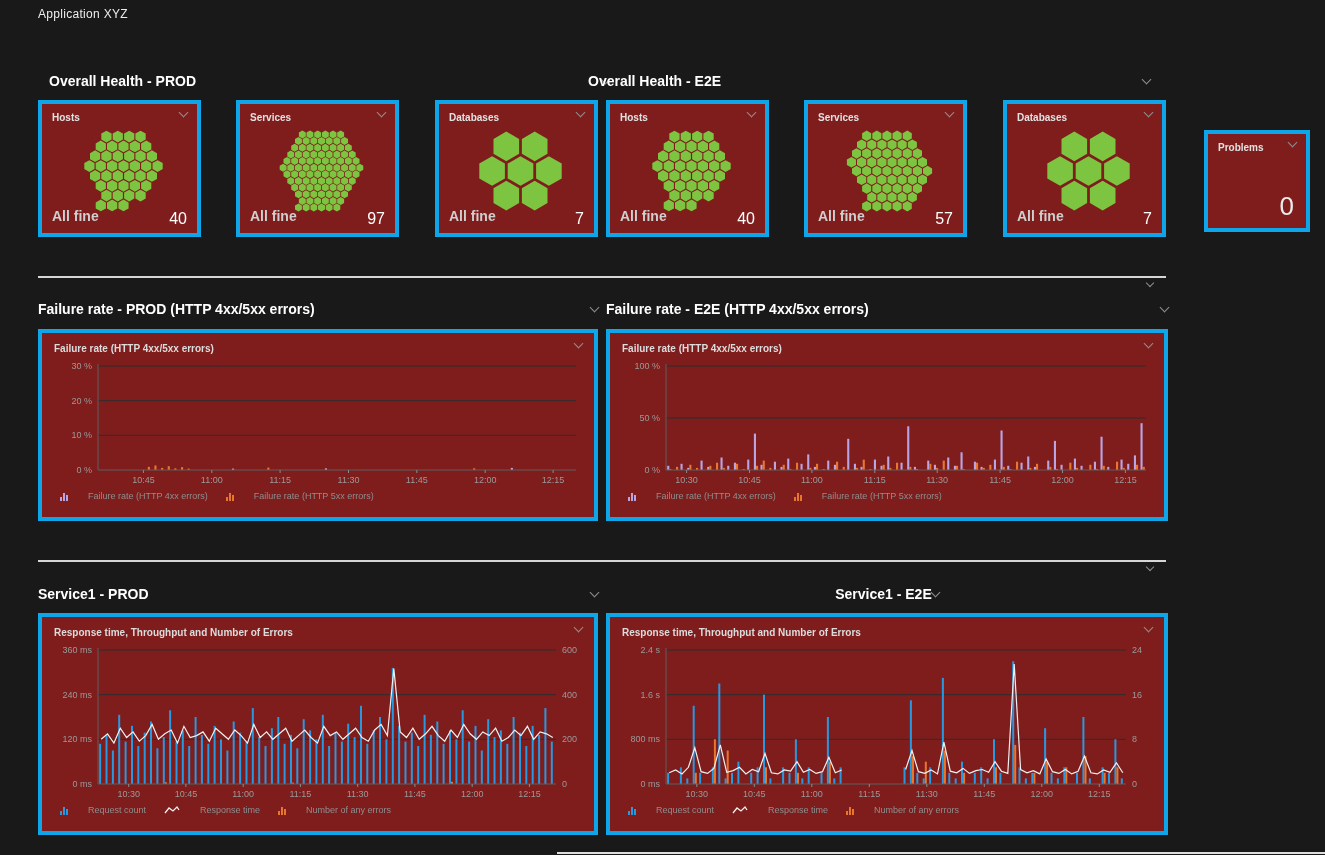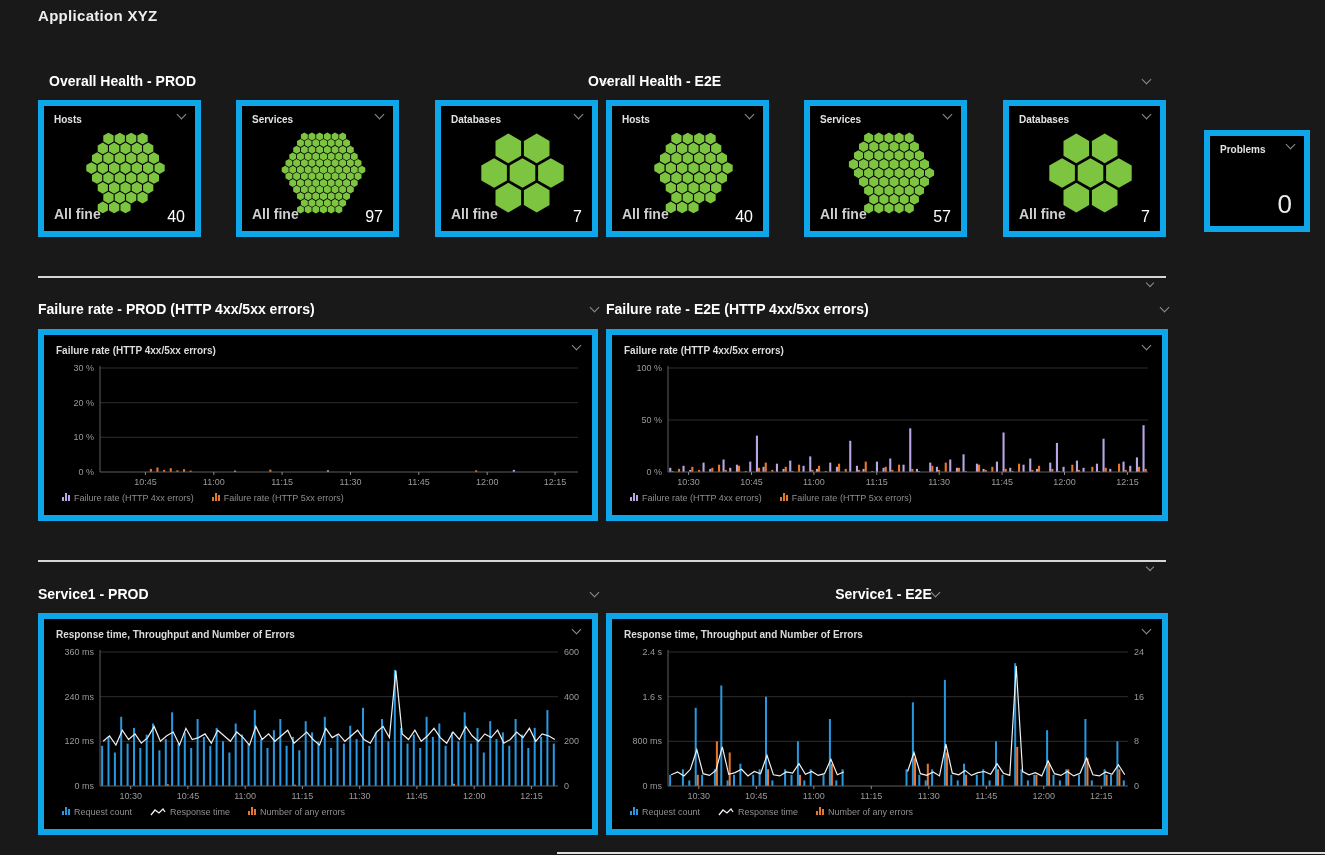--- a/index.html
+++ b/index.html
@@ -2,38 +2,38 @@
 <html><head>
 <meta charset="utf-8">
 <style>
   html,body{margin:0;padding:0;}
   body{
     width:1325px;height:855px;position:relative;overflow:hidden;
     background:#191919;color:#ddd;
     font-family:"Liberation Sans",sans-serif;
   }
   .abs{position:absolute;box-sizing:border-box;}
-  .page-title{font-size:15px;color:#ededed;letter-spacing:.3px;font-weight:bold;}
+  .page-title{font-size:12px;color:#ededed;letter-spacing:.3px;}
   .section-head{display:flex;justify-content:space-between;align-items:center;height:18px;}
   .section-title{font-size:14px;font-weight:bold;color:#fff;}
   .chev{width:6px;height:6px;border-right:1.4px solid #8f8f8f;border-bottom:1.4px solid #8f8f8f;
         transform:rotate(45deg);display:inline-block;flex:none;margin-top:-3px;}
-  .tile{background:#000000;border:6px solid #0ea5e9;}
+  .tile{background:#7f1d1d;border:4px solid #0ea5e9;}
   .tile-head{display:flex;justify-content:space-between;align-items:flex-start;padding:8px 10px 0 10px;}
   .tile-label{font-size:10px;font-weight:bold;color:#e2e2e2;}
   .hexbox{position:absolute;left:10px;top:26px;width:143px;height:82px;}
   .allfine{position:absolute;left:10px;bottom:9px;font-size:14px;font-weight:bold;color:#cfcfcf;}
   .count{position:absolute;right:10px;bottom:5px;font-size:16px;color:#fff;text-align:right;}
   .problems-count{position:absolute;right:12px;bottom:6px;font-size:26px;color:#ececec;font-weight:300;}
   .divider{height:2px;background:#d6d6d6;}
   .chart-tile{padding:10px 12px 12px 12px;}
   .chart-title{font-size:10px;font-weight:bold;color:#dcdcdc;}
   .chart-head{display:flex;justify-content:space-between;align-items:flex-start;margin-bottom:4px;}
   .legend{display:flex;gap:18px;align-items:center;font-size:9px;color:#8e8e8e;padding-left:6px;margin-top:3px;}
-  .legend-item{display:inline-flex;align-items:flex-start;gap:4px;}
+  .legend-item{display:inline-flex;align-items:flex-end;gap:20px;}
   .bars-icon{display:inline-flex;align-items:flex-end;gap:1px;}
   .bars-icon i{width:2px;display:block;}
   svg{display:block;}
   svg text{font-family:"Liberation Sans",sans-serif;}
 </style>
 </head>
 <body>
 
 <div class="abs page-title" style="left:38px;top:7px;">Application XYZ</div>
 

